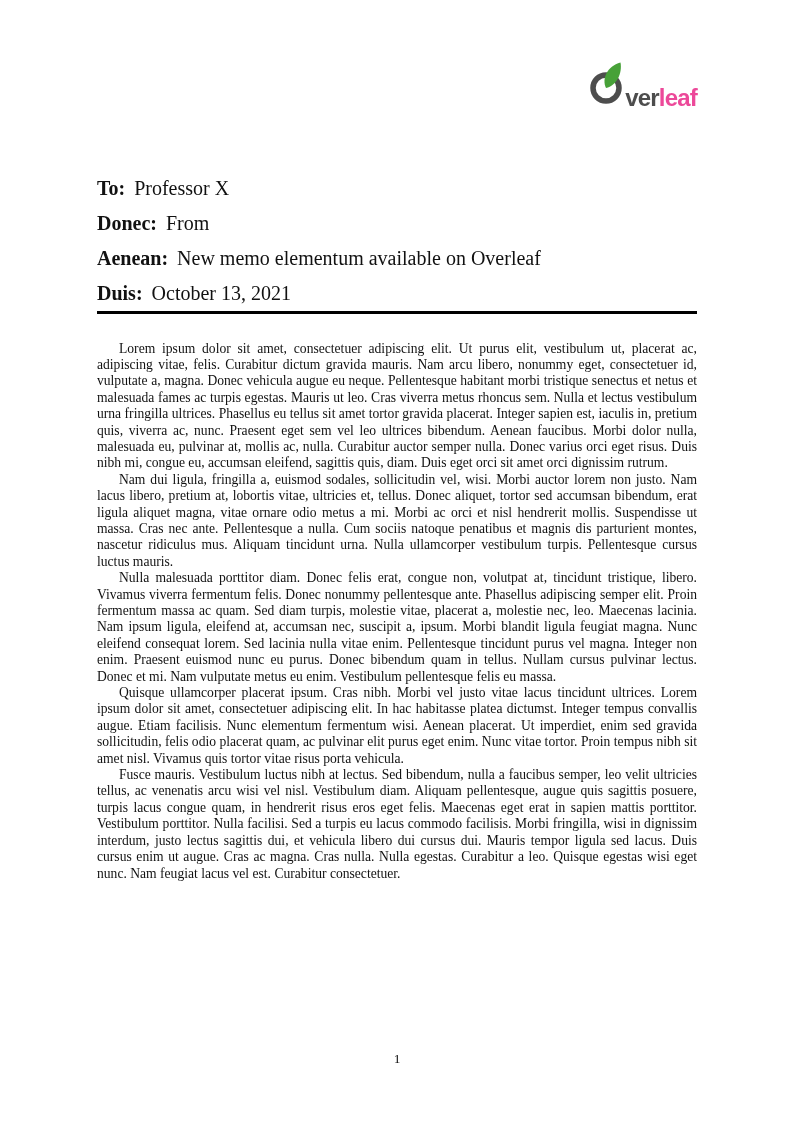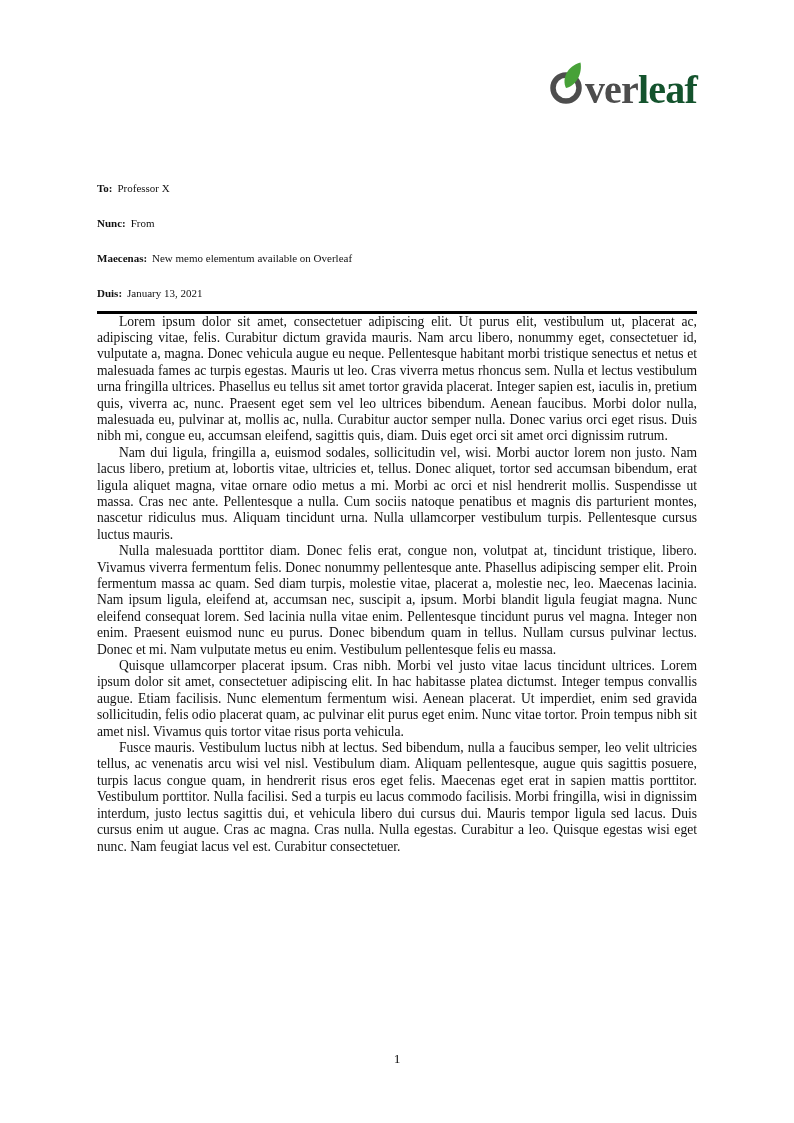--- a/index.html
+++ b/index.html
@@ -13,35 +13,35 @@
     overflow:hidden;
     font-family:"Liberation Serif", serif;
     color:#111111;
     padding:0 97px;
   }
 
   
   .logo-row { display:flex; justify-content:flex-end; padding-top:60px; height:104px; }
   .logo { display:flex; align-items:flex-end; }
   .logo svg { display:block; }
-  .logo-text { font-family:Liberation Serif, serif; font-weight:bold; font-size:40px; line-height:1; letter-spacing:-0.8px; margin-bottom:-6px; }
+  .logo-text { font-family:Liberation Sans, sans-serif; font-weight:bold; font-size:24px; line-height:1; letter-spacing:-0.8px; margin-bottom:-6px; }
   .logo-ver  { color:#4d4d4d; margin-left:-2px; }
-  .logo-leaf { color:#14532d;text-align:right; }
+  .logo-leaf { color:#ec4899;text-align:right; }
 
   
-  .memo { margin-top:76px; font-size:11px; }
+  .memo { margin-top:76px; font-size:20px; }
   .field { line-height:17px; margin-bottom:18px; }
   .field:last-child { margin-bottom:0; }
   .field-label { font-weight:bold; margin-right:0.45em; }
 
   
   .rule { margin-top:9px; height:2.5px; background:#000000; width:100%; }
 
   
-  .body-text { }
+  .body-text { margin-top:27px; }
   .para {
     font-size:13.6px;
     line-height:16.4px;
     text-align:justify;
     text-indent:22px;
     -webkit-hyphens:auto;
     hyphens:auto;
   }
 
   
@@ -66,27 +66,27 @@
       <span class="logo-text logo-ver">ver</span>
         <span class="logo-text logo-leaf">leaf</span>
     </div>
   </div>
 
   <div class="memo">
     <div class="field">
       <span class="field-label">To:</span><span class="field-value">Professor X</span>
     </div>
     <div class="field">
-      <span class="field-label">Nunc:</span><span class="field-value">From</span>
+      <span class="field-label">Donec:</span><span class="field-value">From</span>
     </div>
     <div class="field">
-      <span class="field-label">Maecenas:</span><span class="field-value">New memo elementum available on Overleaf</span>
+      <span class="field-label">Aenean:</span><span class="field-value">New memo elementum available on Overleaf</span>
     </div>
     <div class="field">
-      <span class="field-label">Duis:</span><span class="field-value">January 13, 2021</span>
+      <span class="field-label">Duis:</span><span class="field-value">October 13, 2021</span>
     </div>
   </div>
 
   <div class="rule"></div>
 
   <div class="body-text">
     <p class="para">Lorem ipsum dolor sit amet, consectetuer adipiscing elit. Ut purus elit, vestibulum ut, placerat ac, adipiscing vitae, felis. Curabitur dictum gravida mauris. Nam arcu libero, nonummy eget, consectetuer id, vulputate a, magna. Donec vehicula augue eu neque. Pellentesque habitant morbi tristique senectus et netus et malesuada fames ac turpis egestas. Mauris ut leo. Cras viverra metus rhoncus sem. Nulla et lectus vestibulum urna fringilla ultrices. Phasellus eu tellus sit amet tortor gravida placerat. Integer sapien est, iaculis in, pretium quis, viverra ac, nunc. Praesent eget sem vel leo ultrices bibendum. Aenean faucibus. Morbi dolor nulla, malesuada eu, pulvinar at, mollis ac, nulla. Curabitur auctor semper nulla. Donec varius orci eget risus. Duis nibh mi, congue eu, accumsan eleifend, sagittis quis, diam. Duis eget orci sit amet orci dignissim rutrum.</p>
     <p class="para">Nam dui ligula, fringilla a, euismod sodales, sollicitudin vel, wisi. Morbi auctor lorem non justo. Nam lacus libero, pretium at, lobortis vitae, ultricies et, tellus. Donec aliquet, tortor sed accumsan bibendum, erat ligula aliquet magna, vitae ornare odio metus a mi. Morbi ac orci et nisl hendrerit mollis. Suspendisse ut massa. Cras nec ante. Pellentesque a nulla. Cum sociis natoque penatibus et magnis dis parturient montes, nascetur ridiculus mus. Aliquam tincidunt urna. Nulla ullamcorper vestibulum turpis. Pellentesque cursus luctus mauris.</p>
     <p class="para">Nulla malesuada porttitor diam. Donec felis erat, congue non, volutpat at, tincidunt tristique, libero. Vivamus viverra fermentum felis. Donec nonummy pellentesque ante. Phasellus adipiscing semper elit. Proin fermentum massa ac quam. Sed diam turpis, molestie vitae, placerat a, molestie nec, leo. Maecenas lacinia. Nam ipsum ligula, eleifend at, accumsan nec, suscipit a, ipsum. Morbi blandit ligula feugiat magna. Nunc eleifend consequat lorem. Sed lacinia nulla vitae enim. Pellentesque tincidunt purus vel magna. Integer non enim. Praesent euismod nunc eu purus. Donec bibendum quam in tellus. Nullam cursus pulvinar lectus. Donec et mi. Nam vulputate metus eu enim. Vestibulum pellentesque felis eu massa.</p>
     <p class="para">Quisque ullamcorper placerat ipsum. Cras nibh. Morbi vel justo vitae lacus tincidunt ultrices. Lorem ipsum dolor sit amet, consectetuer adipiscing elit. In hac habitasse platea dictumst. Integer tempus convallis augue. Etiam facilisis. Nunc elementum fermentum wisi. Aenean placerat. Ut imperdiet, enim sed gravida sollicitudin, felis odio placerat quam, ac pulvinar elit purus eget enim. Nunc vitae tortor. Proin tempus nibh sit amet nisl. Vivamus quis tortor vitae risus porta vehicula.</p>

